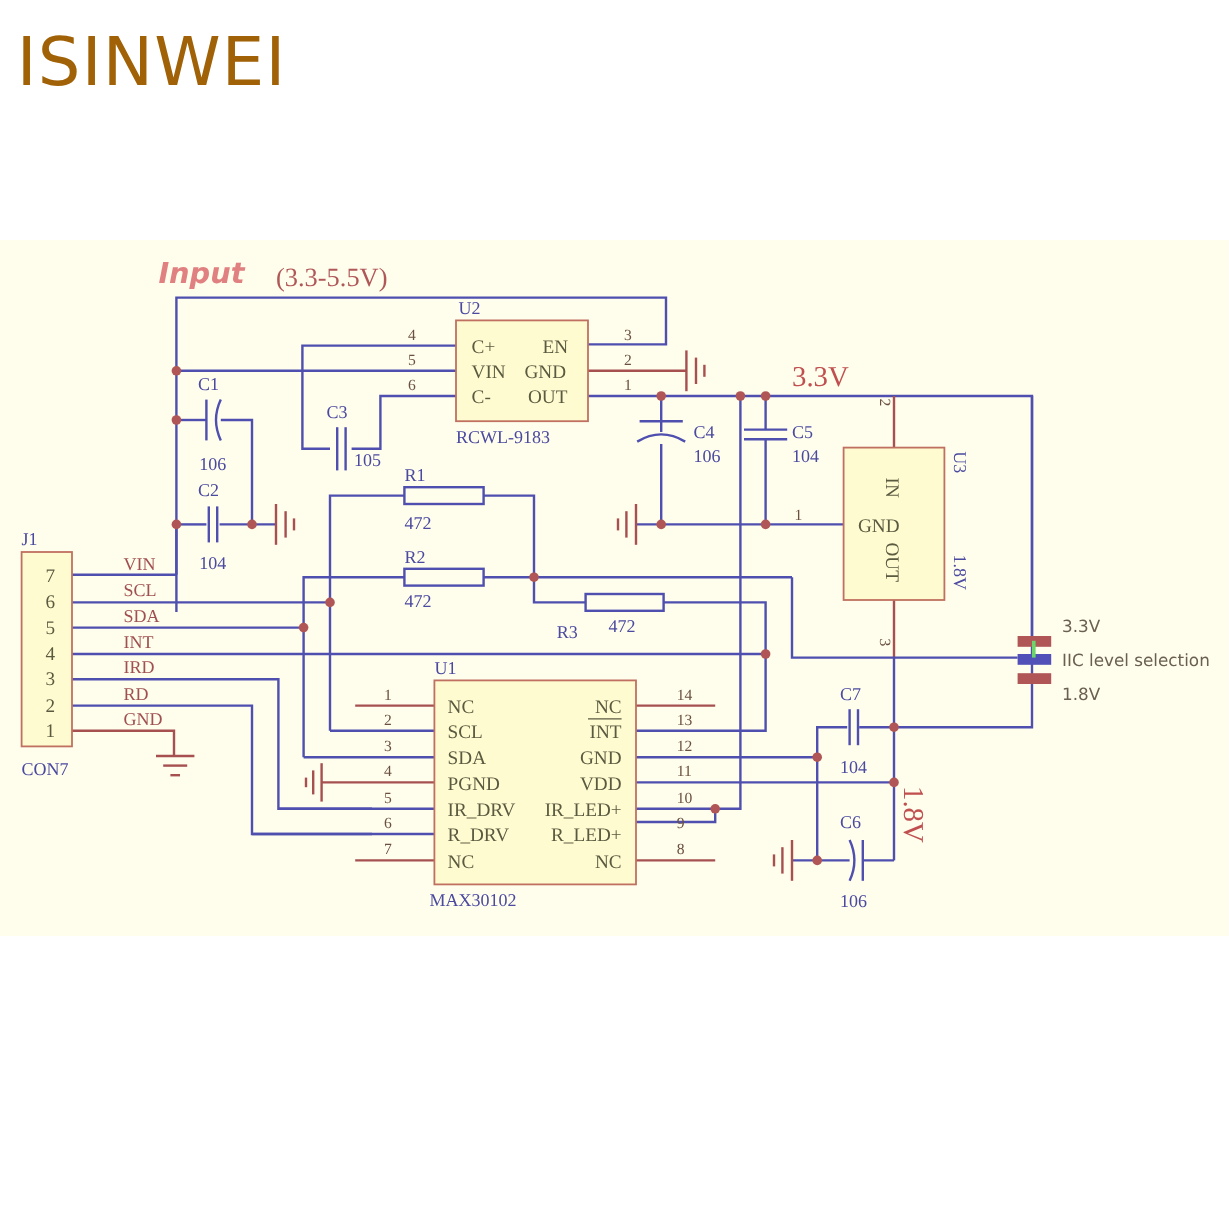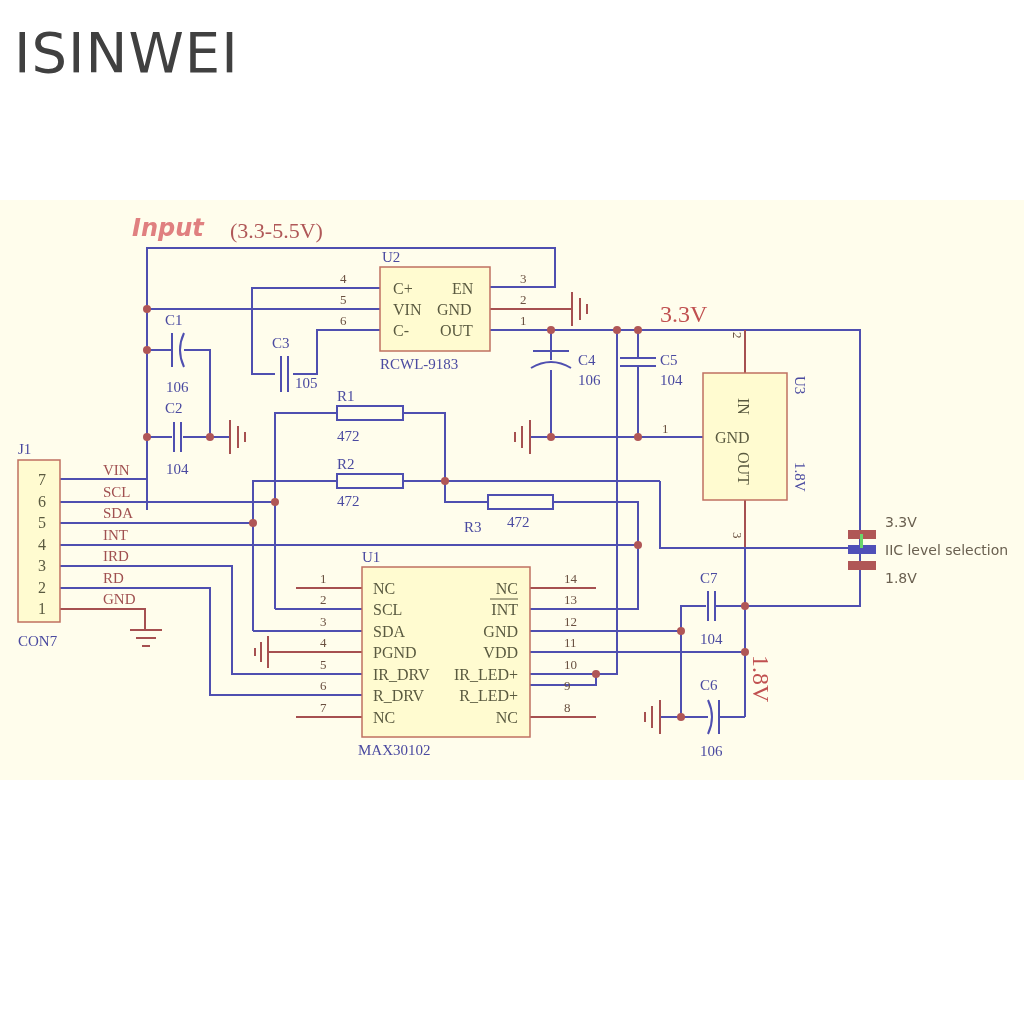--- a/index.html
+++ b/index.html
@@ -1,17 +1,17 @@
 <!DOCTYPE html>
 <html><head>
 <meta charset="utf-8">
 <style>
   html,body{margin:0;padding:0;background:#ffffff;}
   body{width:1024px;height:1024px;position:relative;overflow:hidden;font-family:"DejaVu Serif",serif;}
-  .brand{position:absolute;left:14px;top:20px;font-family:"DejaVu Sans",sans-serif;font-size:56px;color:#404040;letter-spacing:1px;}
+  .brand{position:absolute;left:14px;top:20px;font-family:"DejaVu Sans",sans-serif;font-size:56px;color:#a16207;letter-spacing:1px;}
   .panel{position:absolute;left:0;top:200px;width:1024px;height:580px;background:#fffdec;}
   svg{position:absolute;left:0;top:0;}
   .w{stroke:#4f4fb0;stroke-width:2;fill:none;}
   .rw{stroke:#a65050;stroke-width:2;fill:none;}
   .dot{fill:#b05656;}
   .box{fill:#fffbd0;stroke:#c07060;stroke-width:1.5;}
   .res{fill:#fffdec;stroke:#4f4fb0;stroke-width:2;}
   .cap{stroke:#4f4fb0;stroke-width:2;fill:none;}
   .t{font-family:"Liberation Serif",serif;font-size:15px;fill:#a05050;}
   .tb{font-family:"Liberation Serif",serif;font-size:15px;fill:#4a4aa0;}

